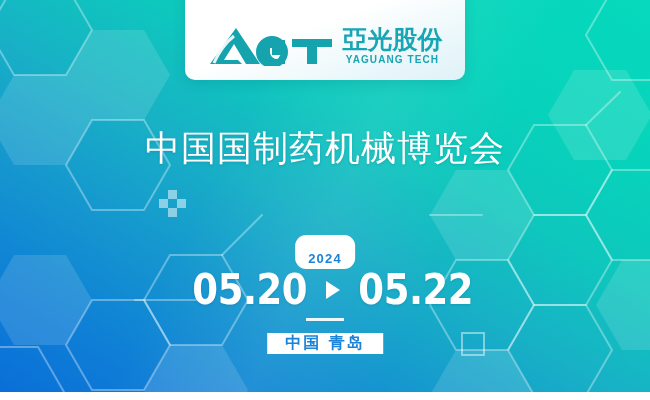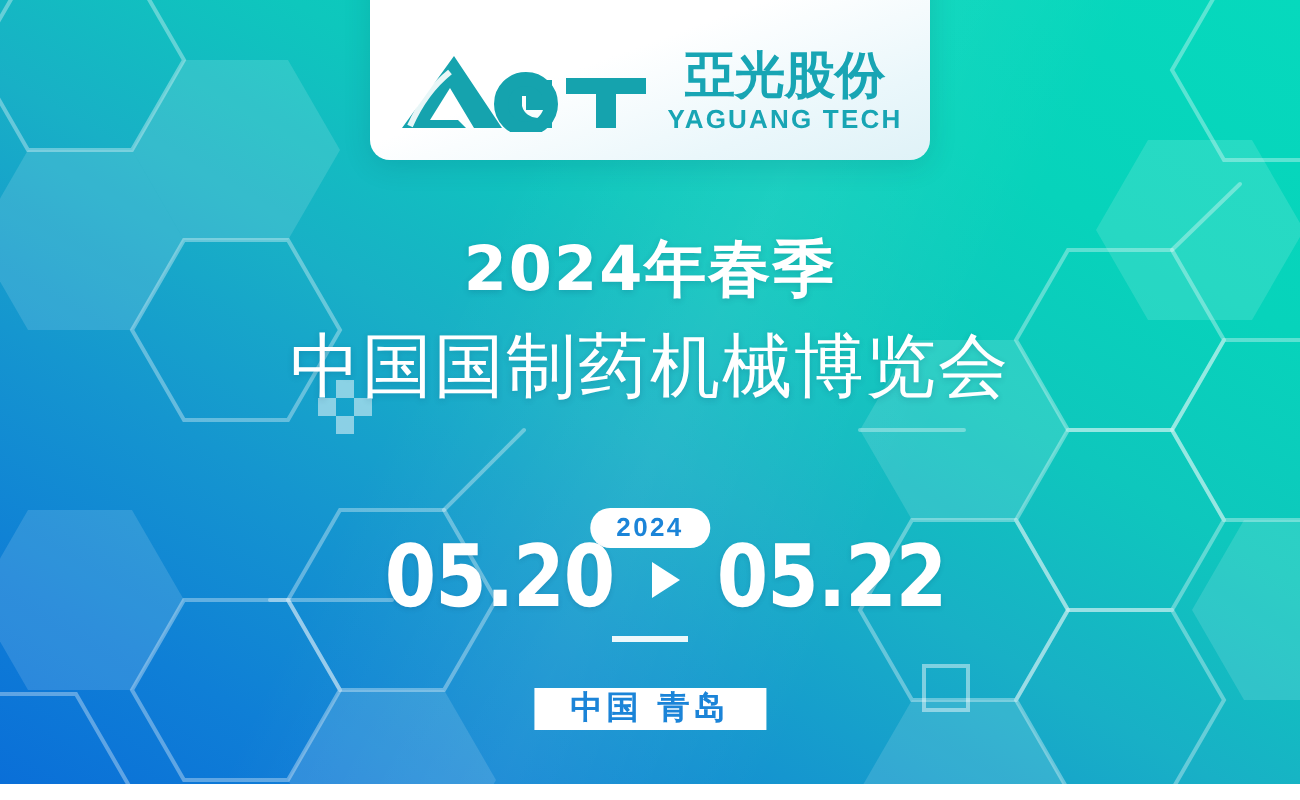--- a/index.html
+++ b/index.html
@@ -73,21 +73,21 @@
   .logo-cn-main {
     font-size: 25px;
     font-weight: bold;
     color: #18a5b4;
     letter-spacing: 0px;
     white-space: nowrap;
     font-family: "DejaVu Sans", "Liberation Sans", sans-serif;
   }
   .logo-cn-sub {
     margin-top: 3px;
-    font-size: 13px;
+    font-size: 10px;
     font-weight: bold;
     color: #18a5b4;
     letter-spacing: 1.1px;
     white-space: nowrap;
   }
 
   
   .headline {
     position: absolute;
     left: 0;
@@ -111,28 +111,28 @@
     letter-spacing: 1px;
     line-height: 1.15;
     text-shadow: 0 1px 3px rgba(0,50,90,0.18);
     font-family: "DejaVu Sans", "Liberation Sans", sans-serif;
   }
 
   
   .year-pill {
     position: absolute;
     left: 50%;
-    top: 254px;
+    top: 235px;
     transform: translateX(-50%);
     background: #ffffff;
     color: #1b84d8;
     font-size: 13px;
     font-weight: bold;
     letter-spacing: 1.2px;
-    padding: 3px 13px 4px 13px;
+    padding: 17px 13px 4px 13px;
     border-radius: 11px;
     line-height: 1;
   }
 
   
   .date-row {
     position: absolute;
     left: 16px;
     right: 0;
     top: 268px;
@@ -170,21 +170,21 @@
     opacity: 0.92;
   }
 
   
   .info-bar {
     position: absolute;
     left: 50%;
     top: 333px;
     transform: translateX(-50%);
     display: flex;
-    align-items: flex-end;
+    align-items: flex-start;
     height: 32px;
   }
   .info-city {
     background: #ffffff;
     color: #1b84d8;
     font-size: 16px;
     font-weight: bold;
     letter-spacing: 2px;
     display: flex;
     align-items: center;
@@ -285,21 +285,20 @@
         <rect x="99" y="13" width="10" height="25" fill="#15a3ae"></rect>
       </svg>
       <div class="logo-cn">
         <div class="logo-cn-main">亞光股份</div>
         <div class="logo-cn-sub">YAGUANG TECH</div>
       </div>
     </div>
   </div>
 
   <div class="headline">
-    <div class="headline-l1">2024年春季</div>
     <div class="headline-l2">中国国制药机械博览会</div>
   </div>
 
   <div class="year-pill">2024</div>
 
   <div class="date-row">
     <div class="date-num">05.20</div>
     <div class="date-arrow"></div>
     <div class="date-num">05.22</div>
   </div>

